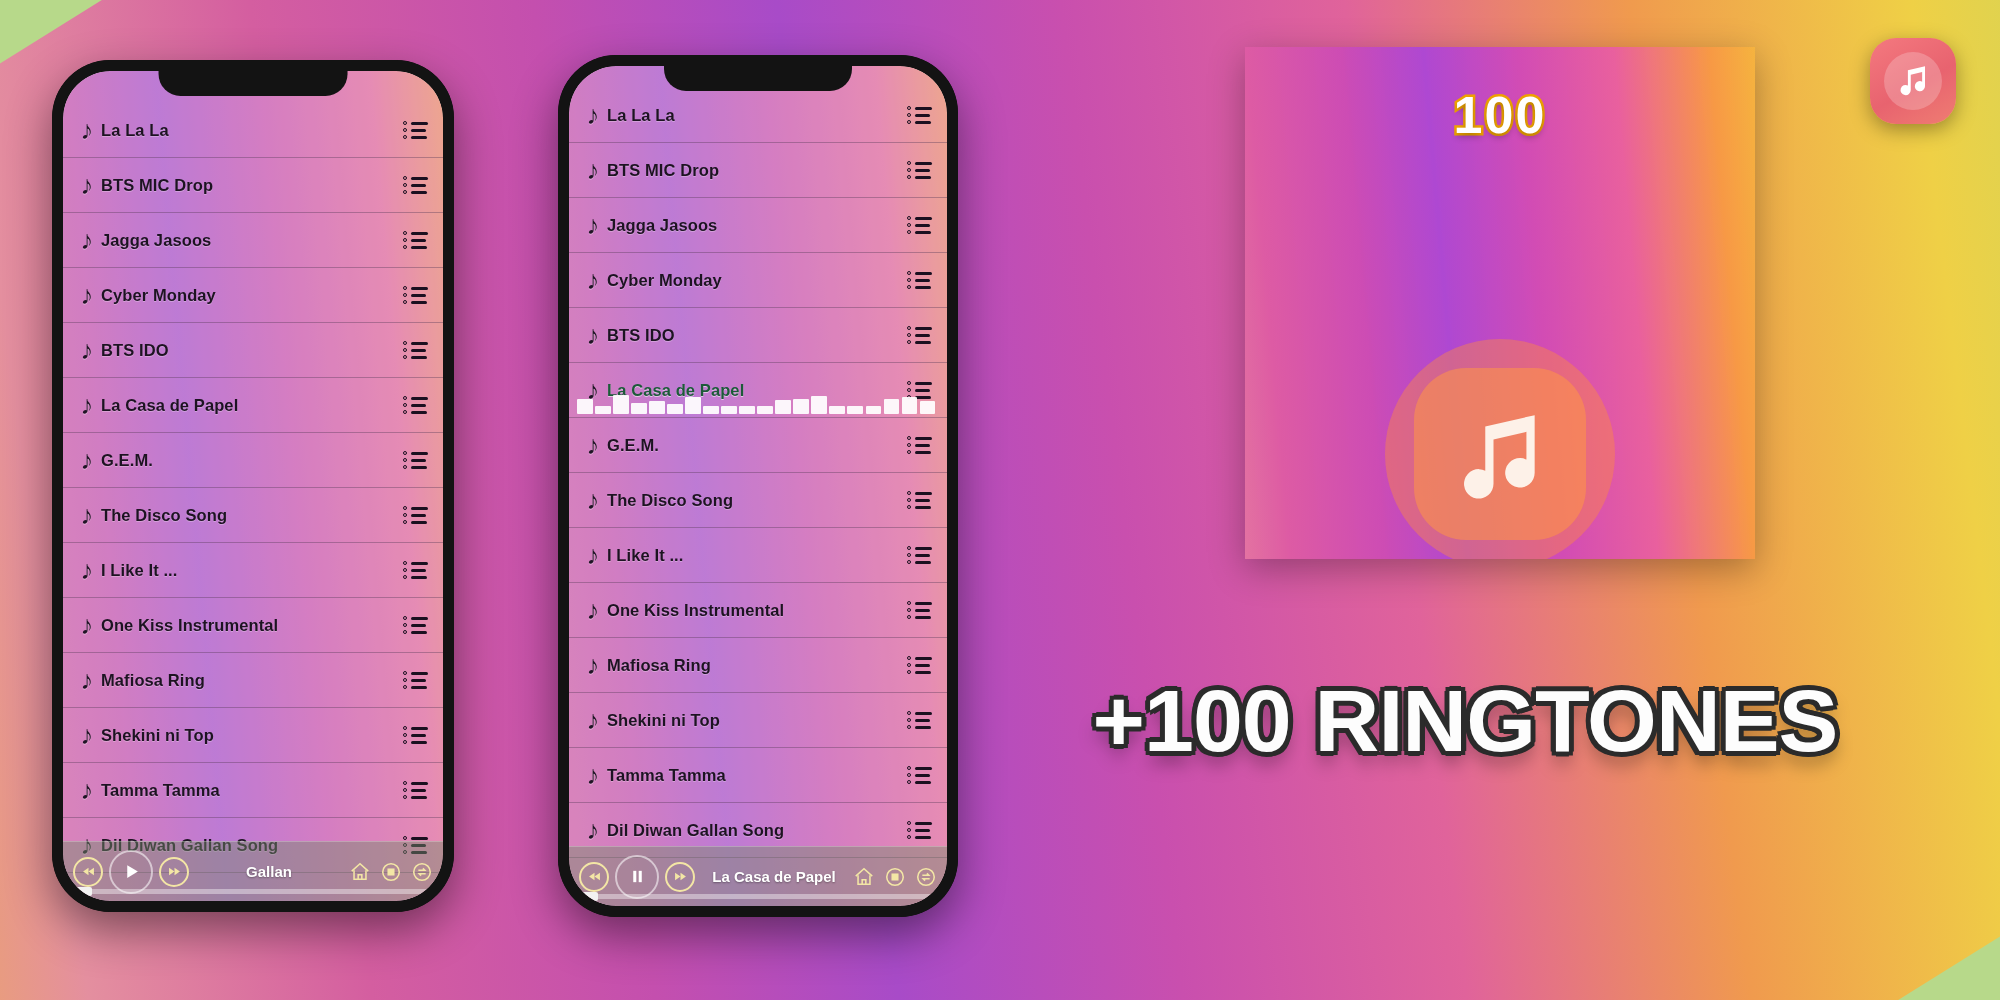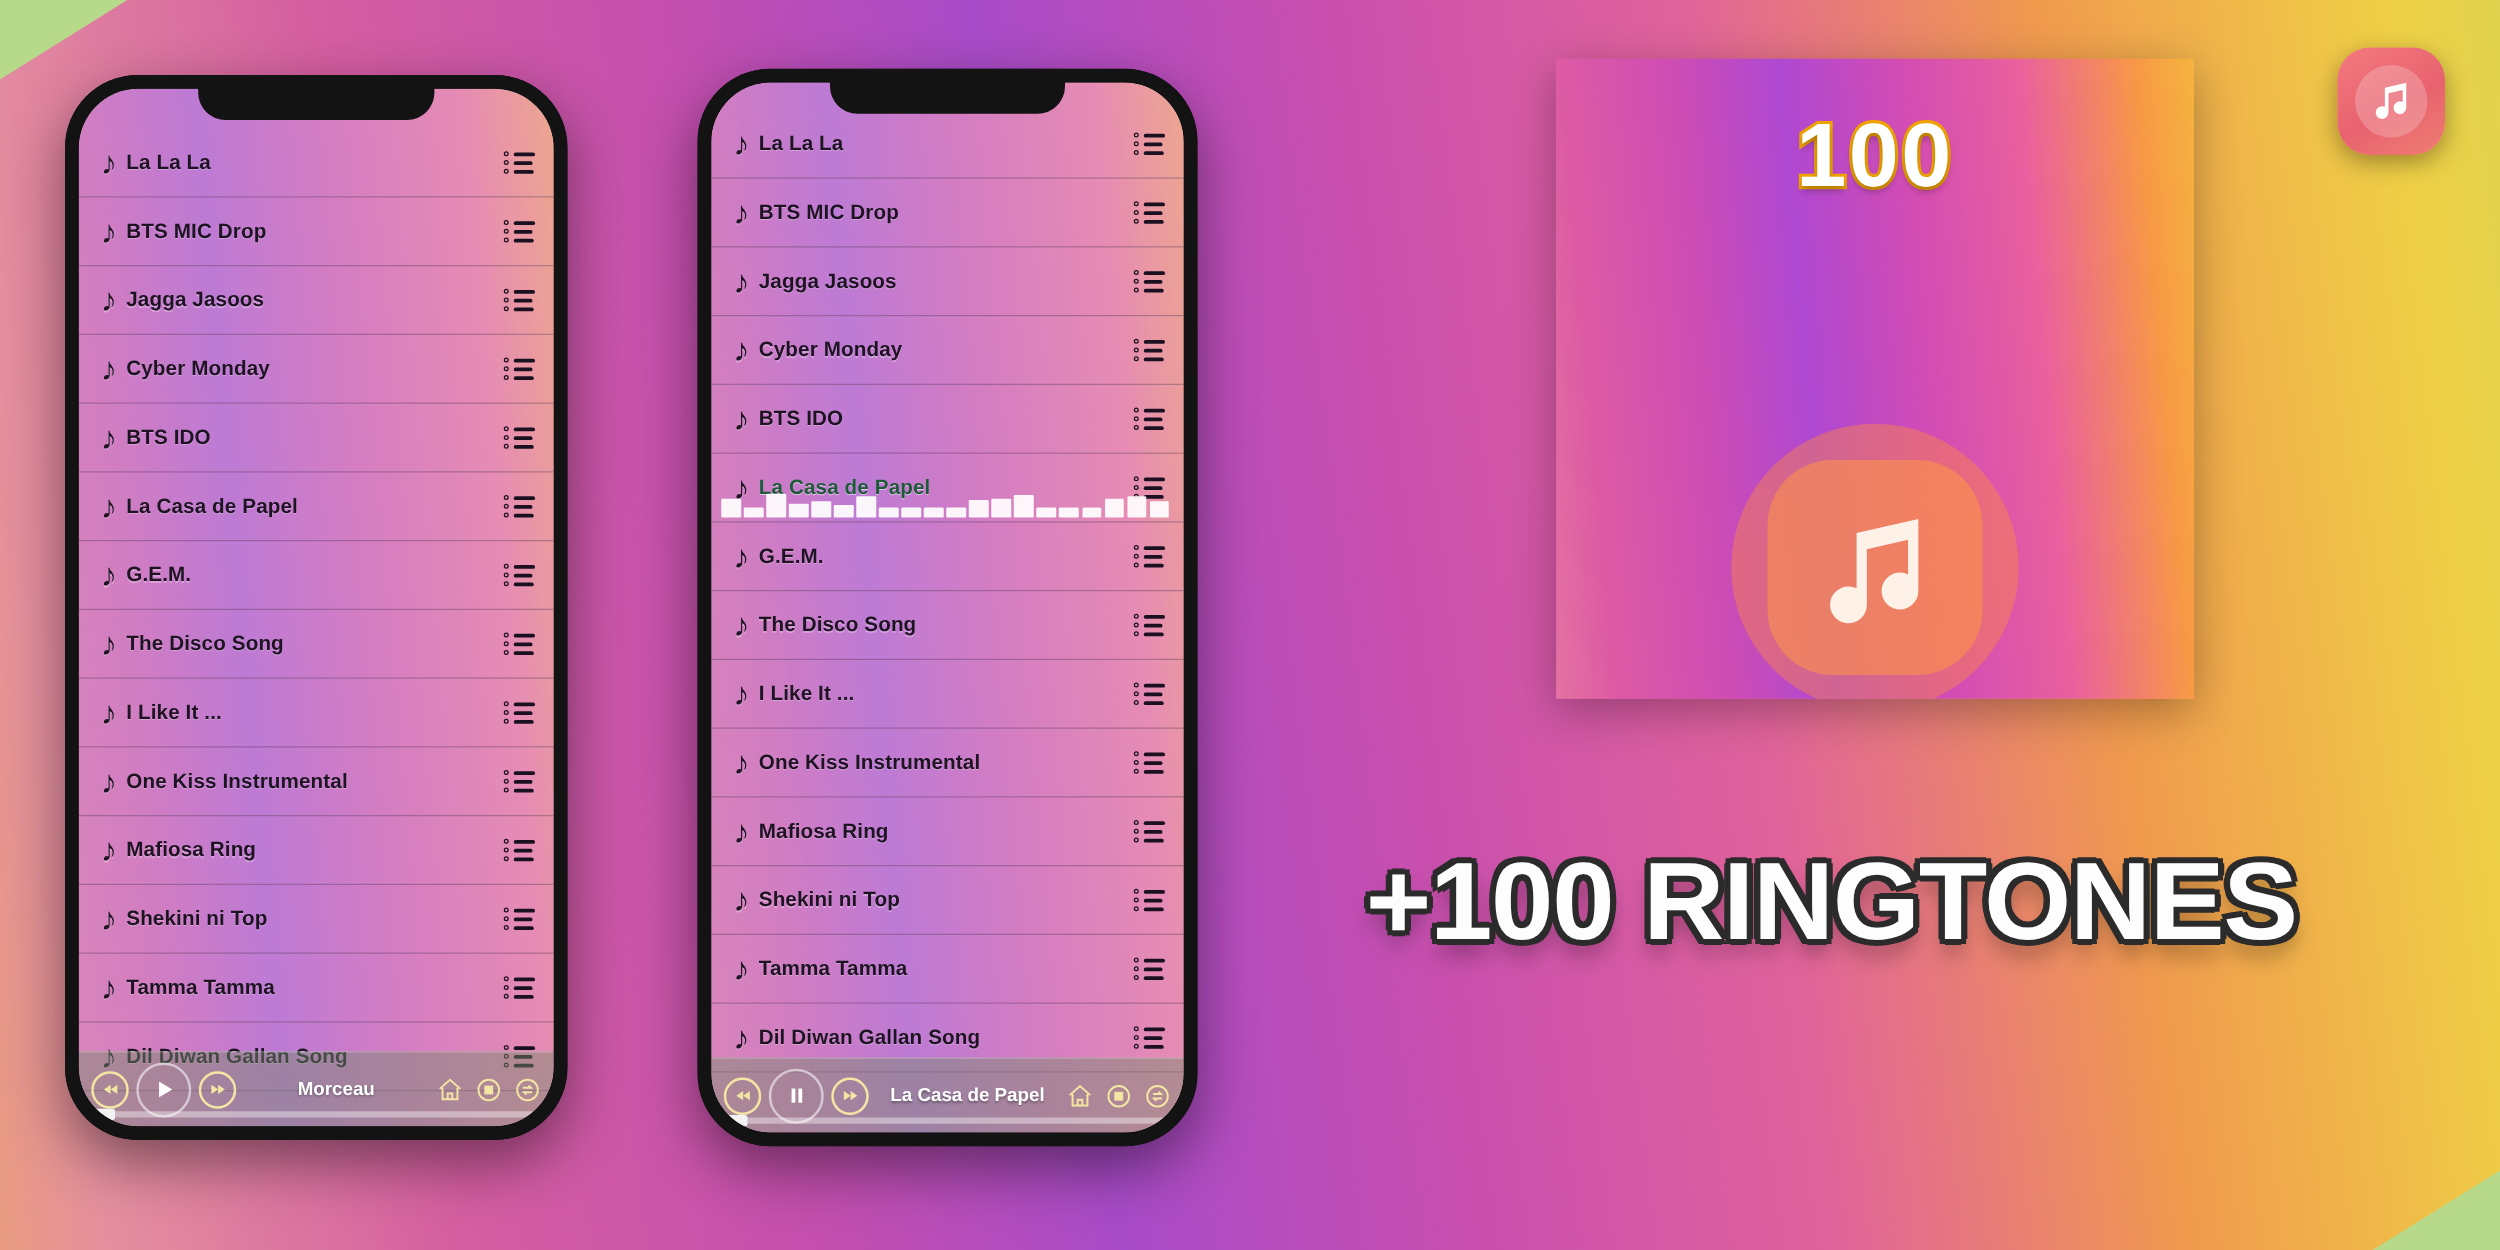--- a/index.html
+++ b/index.html
@@ -83,21 +83,21 @@
   .seek{position:absolute;left:12px;right:12px;bottom:7px;height:5px;
         background:rgba(255,255,255,.40);border-radius:3px;}
   .seek .knob{position:absolute;left:0;top:-2px;width:17px;height:9px;
               background:#f2f2f2;border-radius:2px;}
 
   
   .art{position:absolute;overflow:hidden;
        box-shadow:0 10px 34px rgba(0,0,0,.30);}
   .art .bgbase{filter:saturate(1.1);}
   .art .hundred{position:absolute;left:0;right:0;top:44px;text-align:center;
-        font-size:72px;font-weight:900;color:#ffffff;line-height:.96;
+        font-size:52px;font-weight:900;color:#ffffff;line-height:.96;
         letter-spacing:2px;
         -webkit-text-stroke:5px #f0a400;paint-order:stroke fill;
         text-shadow:0 4px 6px rgba(0,0,0,.25);}
   .art .rt{position:absolute;left:0;right:0;top:118px;text-align:center;
         font-size:56px;font-weight:900;color:#ffffff;line-height:1;
         letter-spacing:1px;
         -webkit-text-stroke:5px #f0a400;paint-order:stroke fill;
         text-shadow:0 4px 6px rgba(0,0,0,.25);}
   .art .discwrap{position:absolute;left:50%;transform:translateX(-50%);
         bottom:-10px;width:230px;height:230px;border-radius:50%;
@@ -408,21 +408,21 @@
           <svg viewBox="0 0 24 24" width="17" height="17" fill="currentColor">
               <path d="M6 3l15 9-15 9z"></path>
             </svg>
         </div>
         <div class="pbtn">
           <svg viewBox="0 0 24 24" width="13" height="13" fill="currentColor">
             <path d="M2 5v14l10-7z"></path>
               <path d="M12 5v14l10-7z"></path>
           </svg>
         </div>
-        <div class="ptitle">Morceau</div>
+        <div class="ptitle">Gallan</div>
         <div class="pright">
           <span class="ic">
             <svg viewBox="0 0 24 24" fill="none" stroke="currentColor" stroke-width="1.7">
               <path d="M3 11l9-8 9 8"></path>
                 <path d="M5.5 10v10h13V10"></path>
                 <path d="M10 20v-5h4v5"></path>
             </svg>
           </span>
           <span class="ic">
             <svg viewBox="0 0 24 24" fill="none" stroke="currentColor" stroke-width="1.7">

